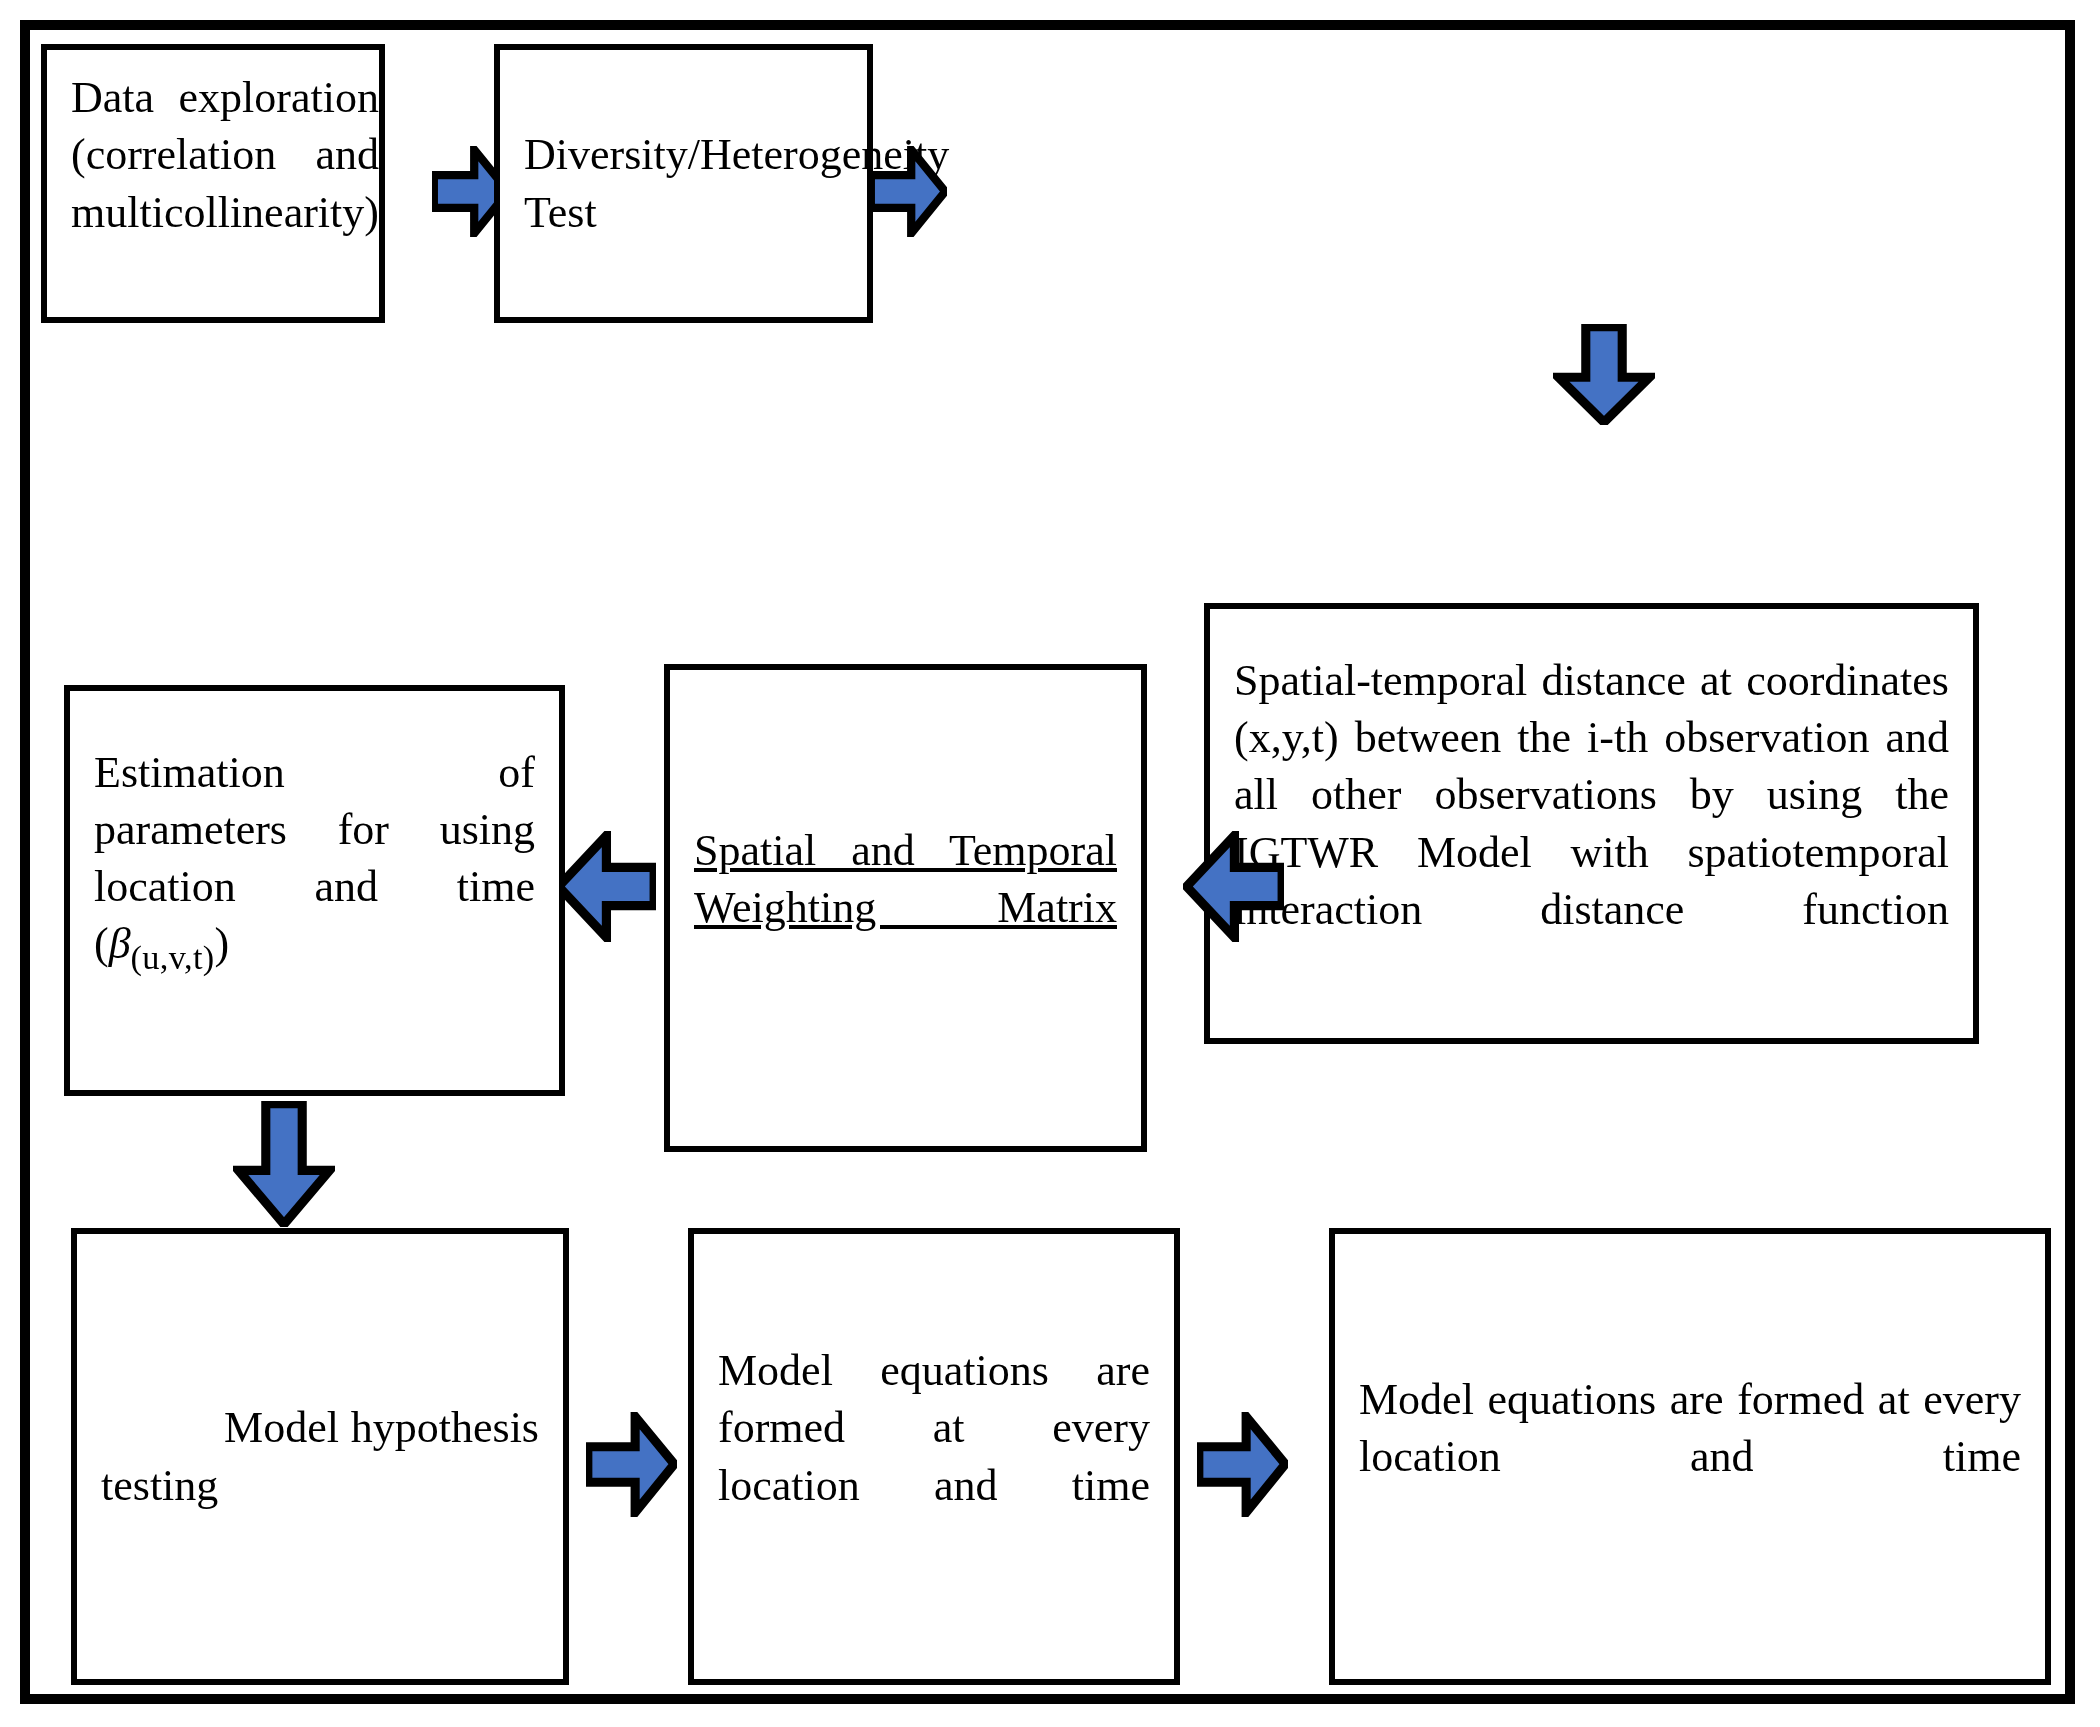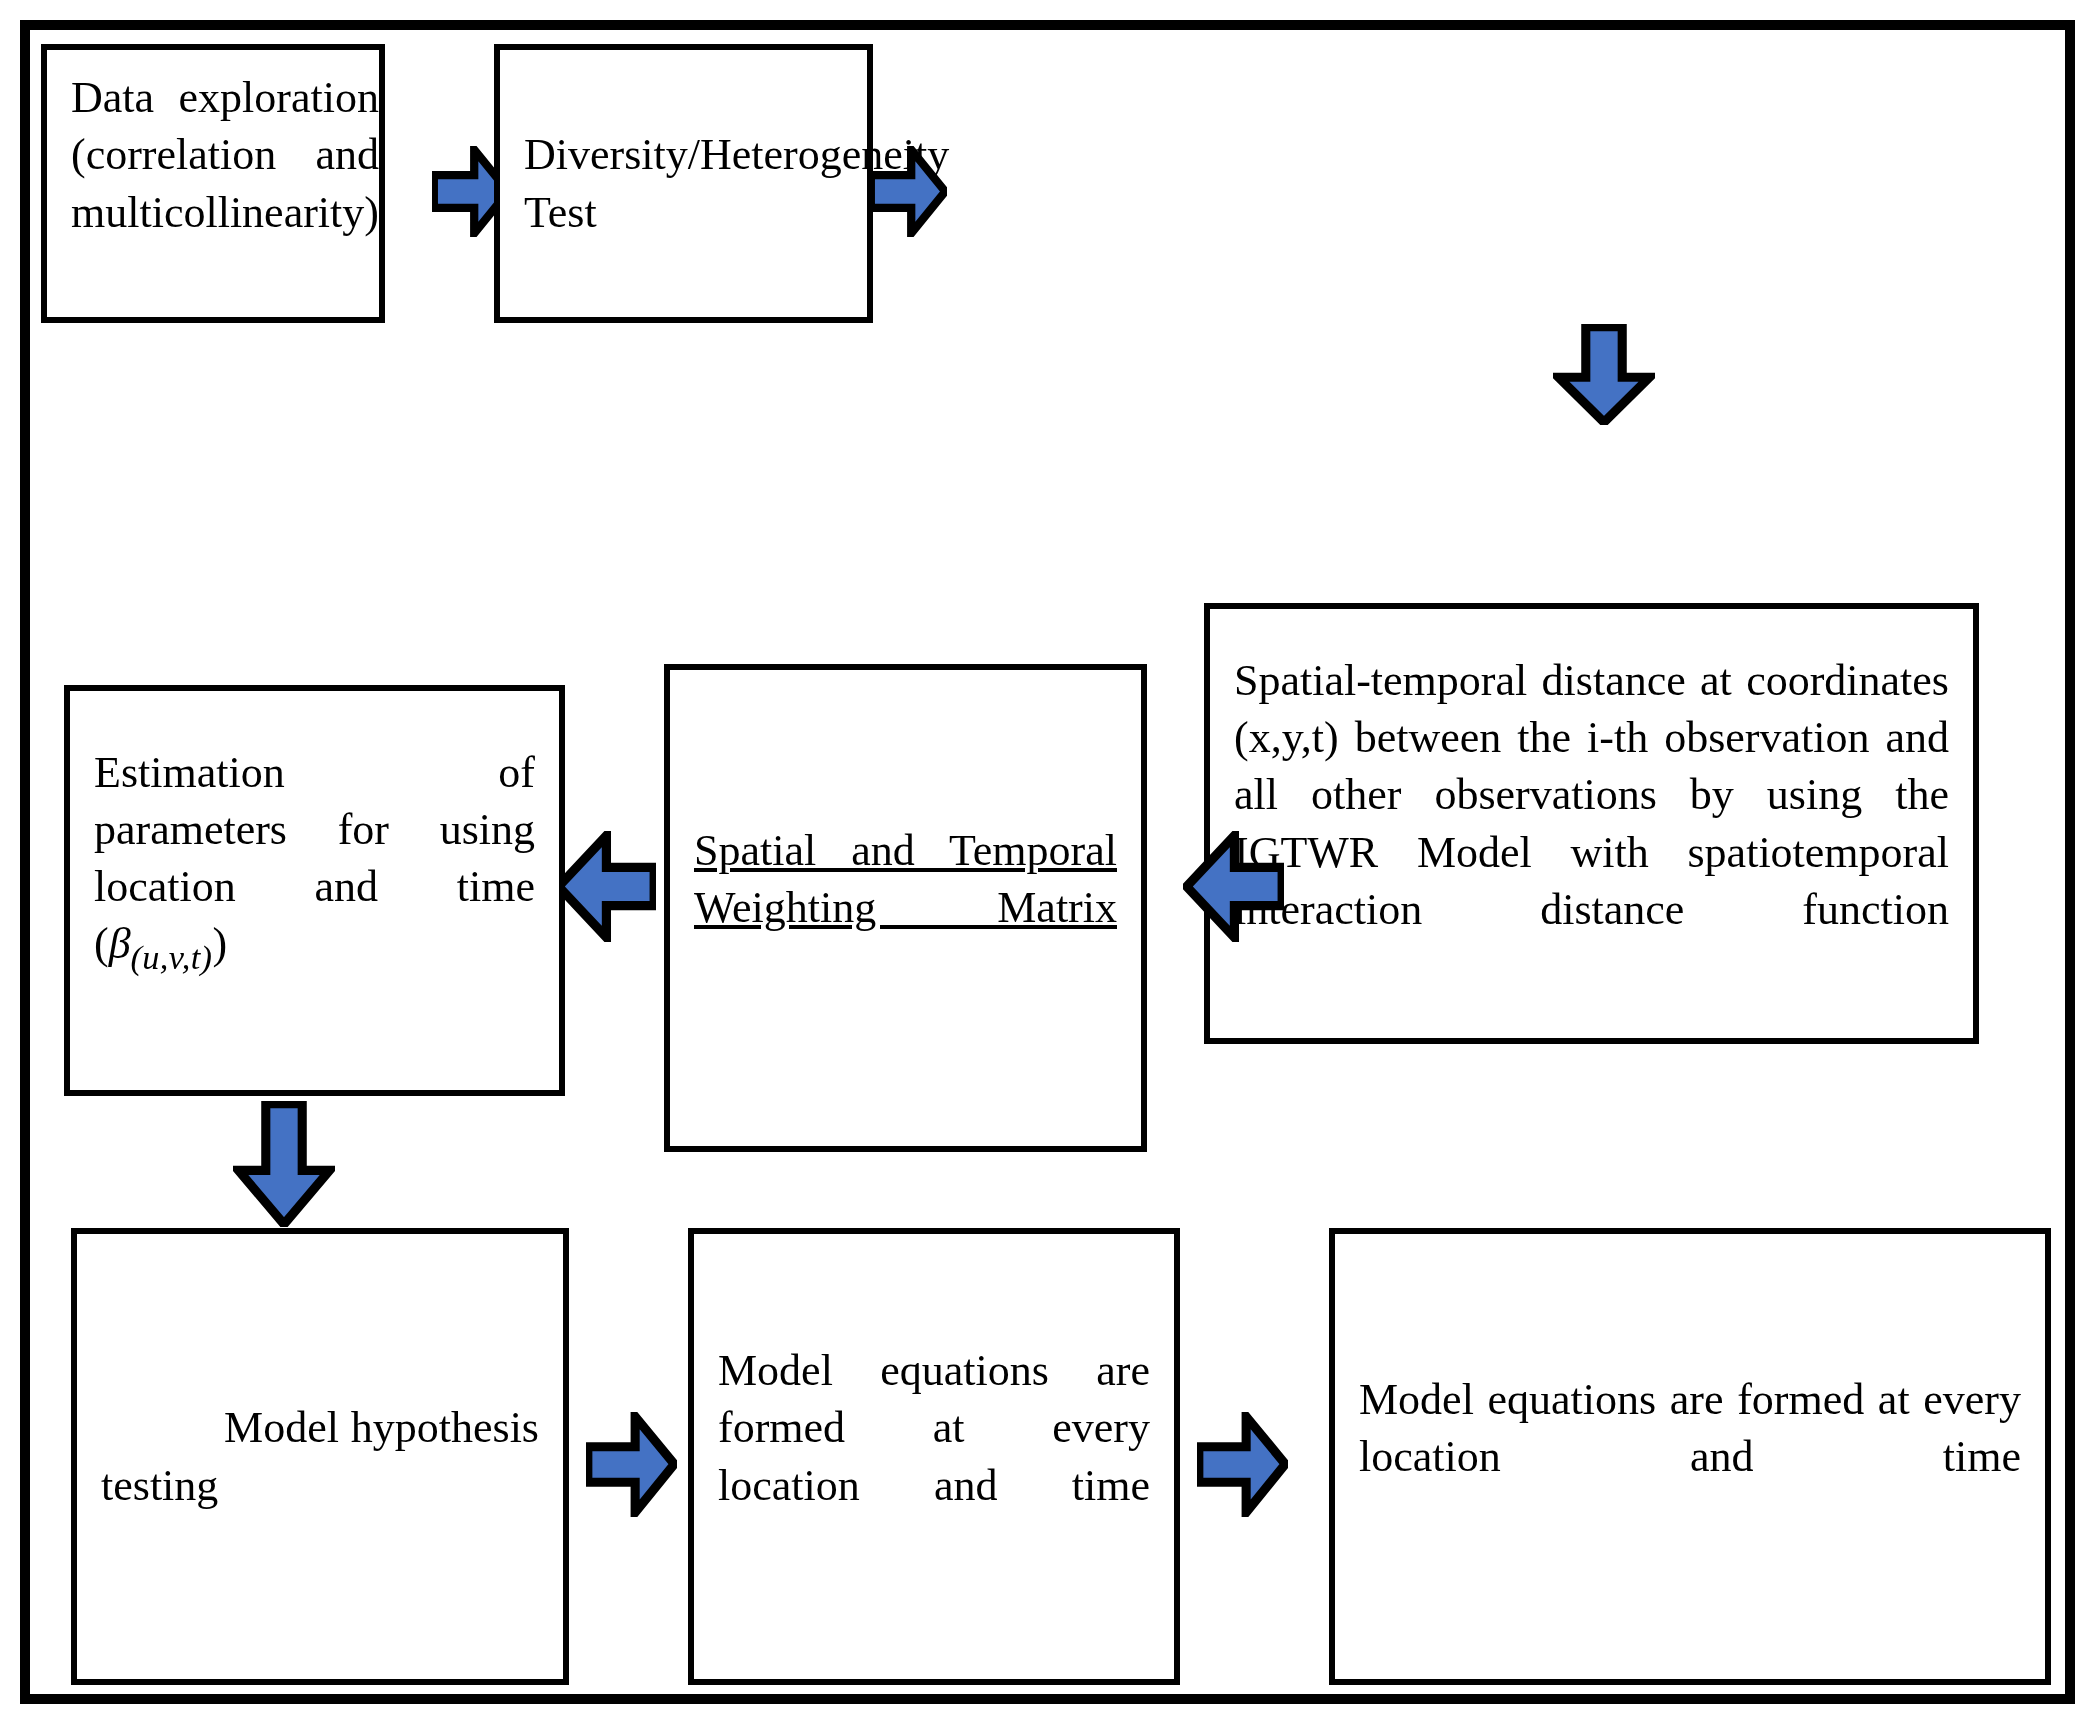--- a/index.html
+++ b/index.html
@@ -38,21 +38,20 @@
     font-size:44px;
     line-height:1.30;
     hyphens:none;
     word-spacing:0.02em;
   }
   
   .jtext{ text-align:justify; }
   .jtext::after{ content:""; display:inline-block; width:100%; }
 
   .sub{
-    font-style:italic;
     font-size:0.78em;
     vertical-align:-0.32em;
     letter-spacing:0.01em;
   }
   .beta{ font-style:italic; font-family:"Liberation Serif","DejaVu Serif",serif; }
 
   
   .arrow{position:absolute;}
   .arrow svg{display:block;width:100%;height:100%;}
 </style>

